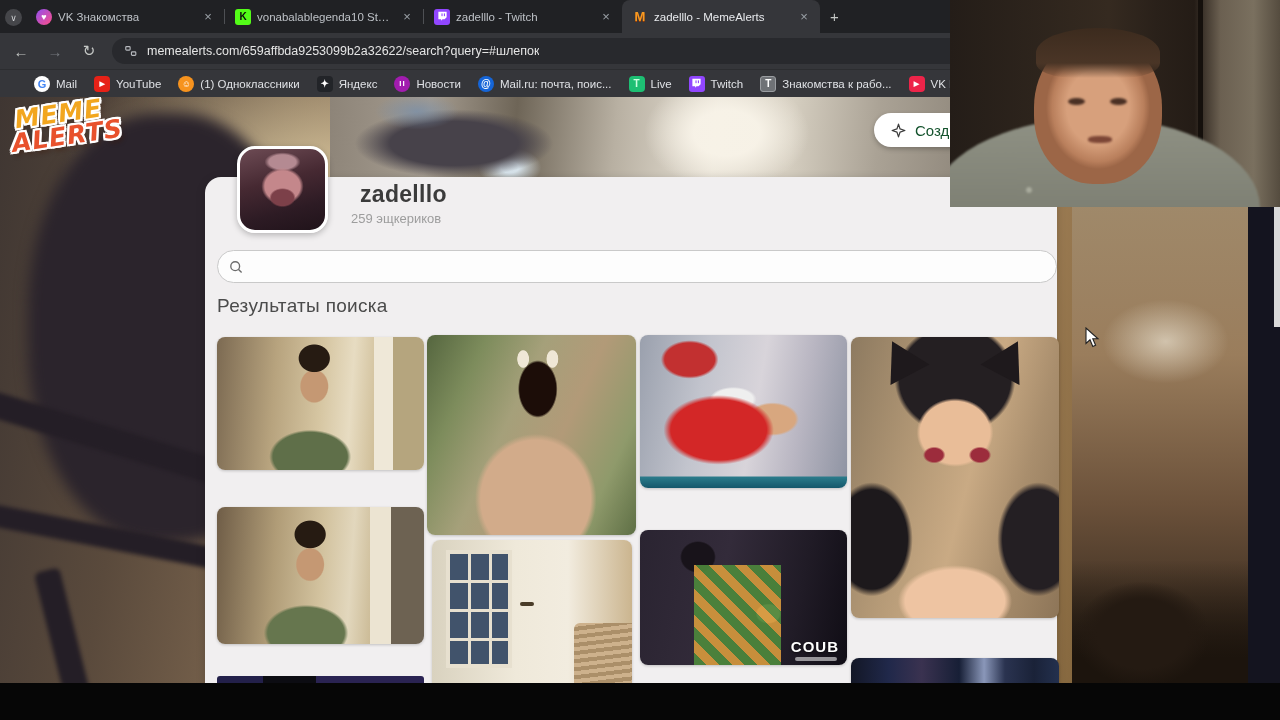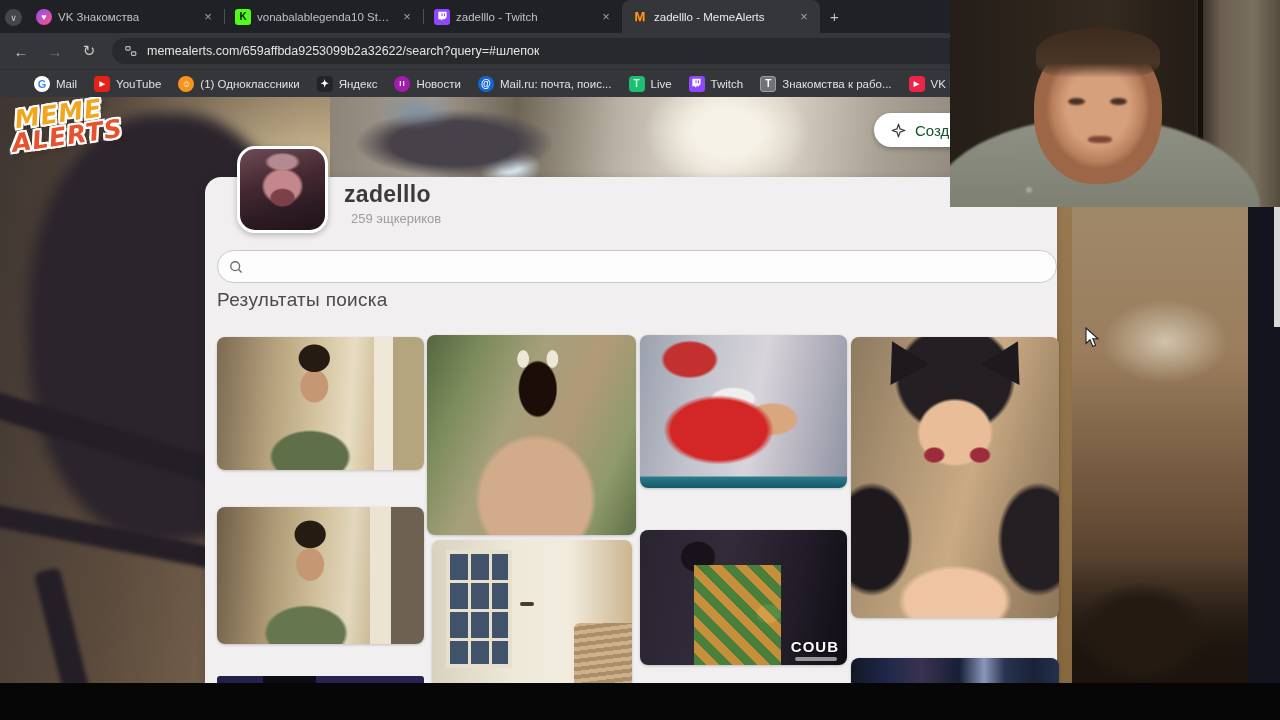--- a/index.html
+++ b/index.html
@@ -99,29 +99,29 @@
   #card { left:205px; top:80px; width:852px; height:506px; background:#f1eff0;
     border-radius:16px 16px 0 0; box-shadow:0 2px 10px rgba(0,0,0,.18); }
 
   #avatar { left:237px; top:49px; width:91px; height:87px; border-radius:18px; border:3px solid #fff;
     box-shadow:0 2px 6px rgba(0,0,0,.25);
     background:
       radial-gradient(ellipse 22px 16px at 50% 60%, #7c4049 50%, rgba(124,64,73,0) 60%),
       radial-gradient(ellipse 32px 28px at 50% 46%, #c4878b 55%, rgba(196,135,139,0) 66%),
       radial-gradient(ellipse 30px 16px at 50% 16%, #b48a92 45%, rgba(180,138,146,0) 60%),
       linear-gradient(165deg,#6d4b54 0%,#462932 40%,#2d1b24 72%,#20131a 100%); }
-  #profile-name { left:344px; top:84px; font-size:23px; font-weight:bold; color:#3b3b3b; letter-spacing:.3px; }
+  #profile-name { left:360px; top:84px; font-size:23px; font-weight:bold; color:#3b3b3b; letter-spacing:.3px; }
   #profile-subs { left:340px; top:114px; font-size:13px; color:#9d9d9d;margin-left:11px; }
 
   #searchbox { left:217px; top:153px; width:840px; height:33px; background:#fdfdfd;
     border:1.5px solid #c9c9c9; border-radius:17px; display:flex; align-items:center; padding:0 10px; }
   #searchbox input { border:none; outline:none; background:transparent; flex:1; margin-left:8px;
     font-size:14px; color:#444; font-family:"Liberation Sans", sans-serif; }
 
-  #results-title { left:217px; top:192px; font-size:19px; color:#4b4b4b; letter-spacing:.3px; }
+  #results-title { left:217px; top:198px; font-size:19px; color:#4b4b4b; letter-spacing:.3px; }
 
   .tile { border-radius:8px; overflow:hidden; box-shadow:0 1px 3px rgba(0,0,0,.2); }
   #t1 { left:217px; top:240px; width:207px; height:133px; }
   #t2 { left:427px; top:238px; width:209px; height:200px; }
   #t3 { left:640px; top:238px; width:207px; height:153px; }
   #t4 { left:851px; top:240px; width:208px; height:281px; }
   #t5 { left:217px; top:410px; width:207px; height:137px; }
   #t6 { left:432px; top:443px; width:200px; height:143px; border-radius:8px 8px 0 0; }
   #t7 { left:640px; top:433px; width:207px; height:135px; }
   #t8 { left:851px; top:561px; width:208px; height:25px; border-radius:8px 8px 0 0; }

